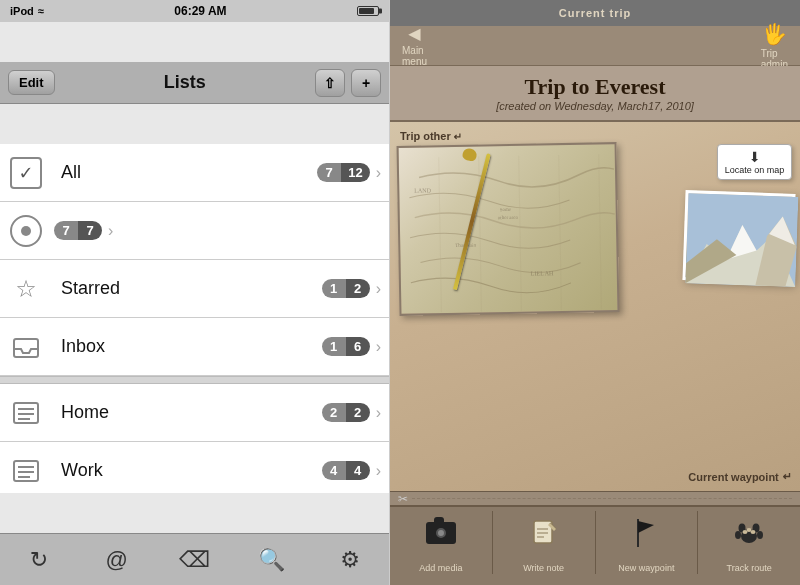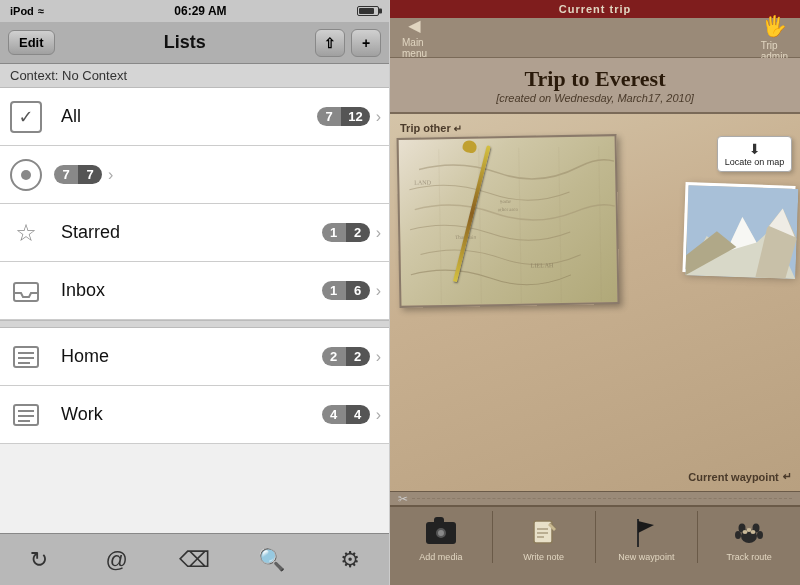--- a/index.html
+++ b/index.html
@@ -13,20 +13,21 @@
     }
 
     
     .left-panel {
       width: 390px;
       height: 585px;
       background: #e8e8e8;
       display: flex;
       flex-direction: column;
       border-right: 1px solid #ccc;
+      gap: 40px;
     }
 
     
     .status-bar {
       background: #c8c8c8;
       display: flex;
       justify-content: space-between;
       align-items: center;
       padding: 3px 10px;
       font-size: 11px;
@@ -235,22 +236,22 @@
       height: 585px;
       background: #c8b89a;
       display: flex;
       flex-direction: column;
       position: relative;
       overflow: hidden;
     }
 
     
     .trip-top-strip {
-      background: #7f1d1d;
-      height: 18px;
+      background: #737373;
+      height: 26px;
       display: flex;
       align-items: center;
       justify-content: center;
     }
     .trip-top-label {
       font-size: 11px;
       color: #e0d5c0;
       letter-spacing: 1px;
       font-weight: bold;
     }
@@ -384,21 +385,21 @@
       padding-top: 4px;
     }
     .action-btn {
       flex: 1;
       display: flex;
       flex-direction: column;
       align-items: center;
       justify-content: flex-start;
       padding-top: 6px;
       cursor: pointer;
-      gap: 3px;
+      gap: 14px;
       border-right: 1px solid #6a5a48;
     }
     .action-btn:last-child { border-right: none; }
     .action-icon {
       width: 32px;
       height: 32px;
       display: flex;
       align-items: center;
       justify-content: center;
       font-size: 22px;
@@ -457,23 +458,20 @@
     <button class="nav-edit-btn">Edit</button>
     <span class="nav-title">Lists</span>
     <div class="nav-right-btns">
       <div class="nav-icon-btn">
         <span>⇧</span>
       </div>
       <div class="nav-icon-btn">+</div>
     </div>
   </div>
 
-  <div class="context-bar">
-    <span>Context: No Context</span>
-  </div>
 
   <div class="list-container">
 
     <div class="list-item">
       <div class="item-icon">
         <div class="icon-check">✓</div>
       </div>
       <span class="item-label">All</span>
       <div class="item-badges">
         <span class="badge-left">7</span>

